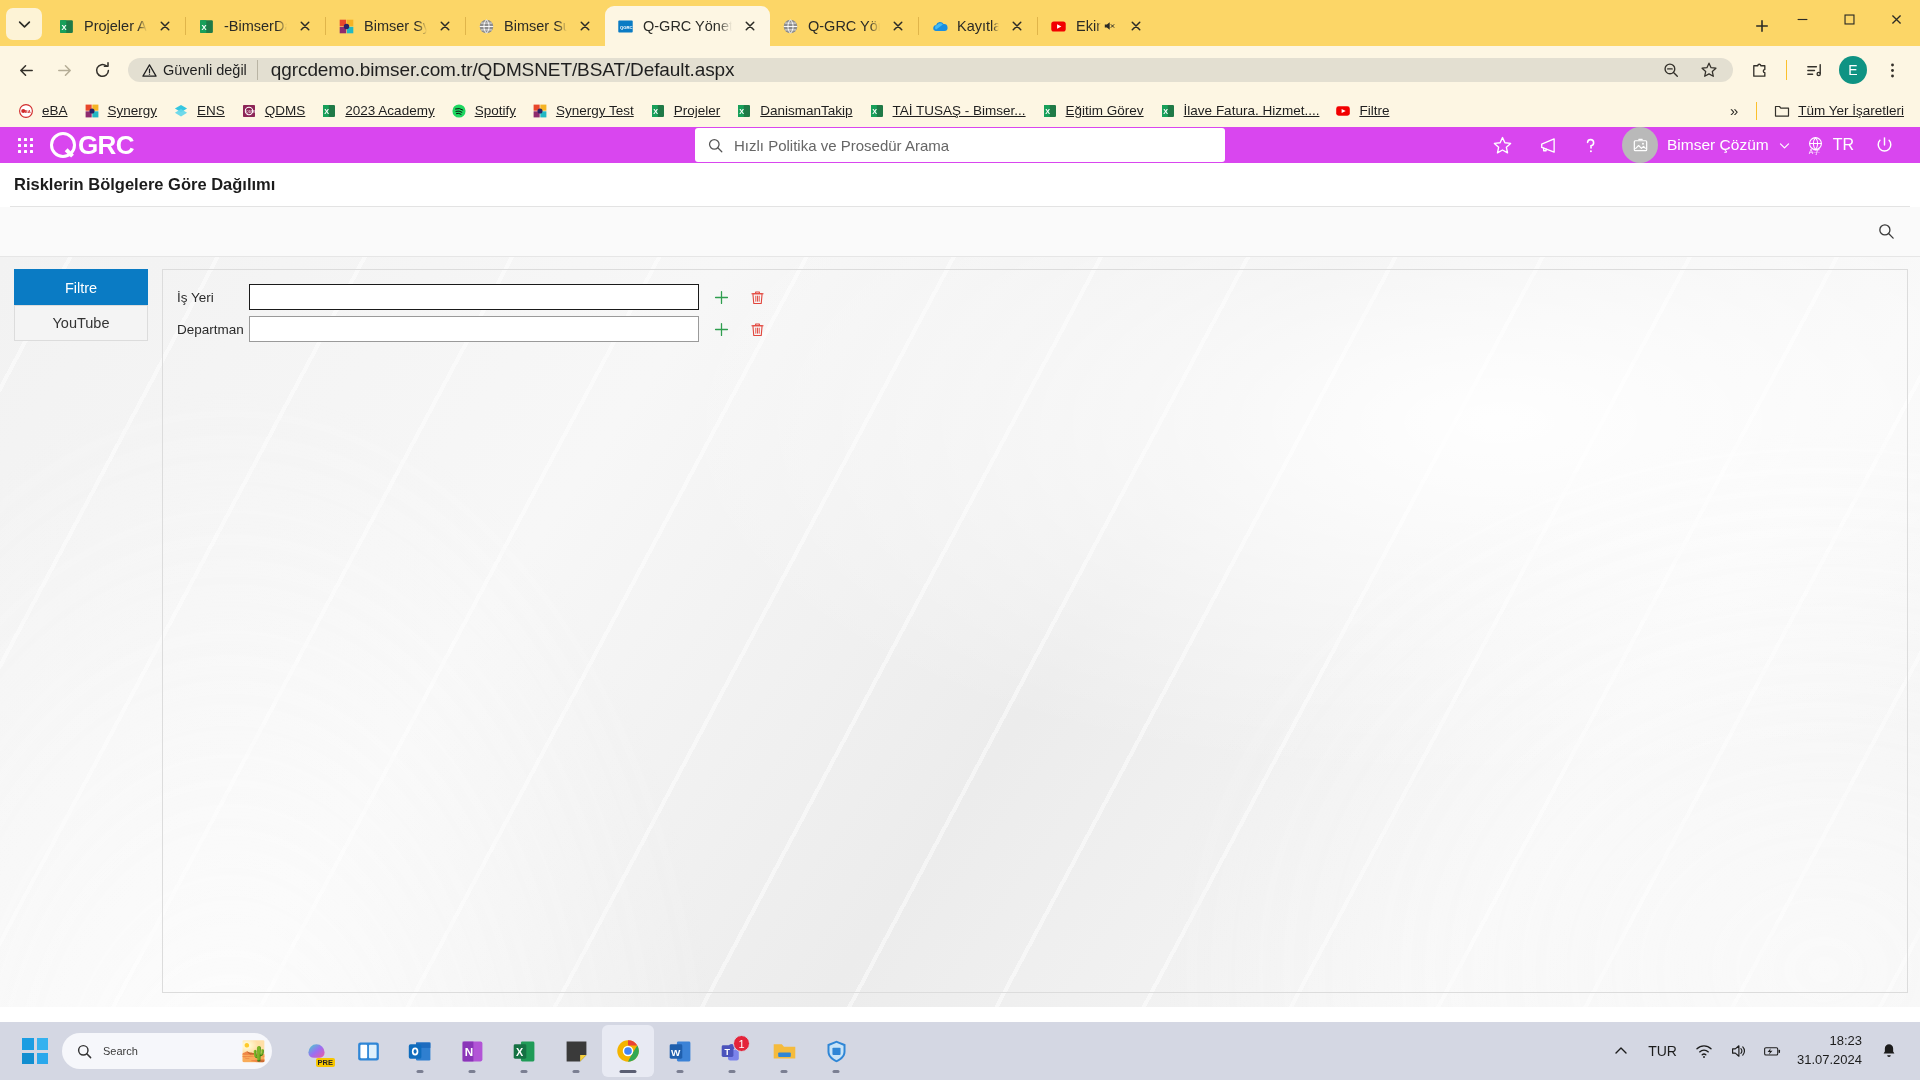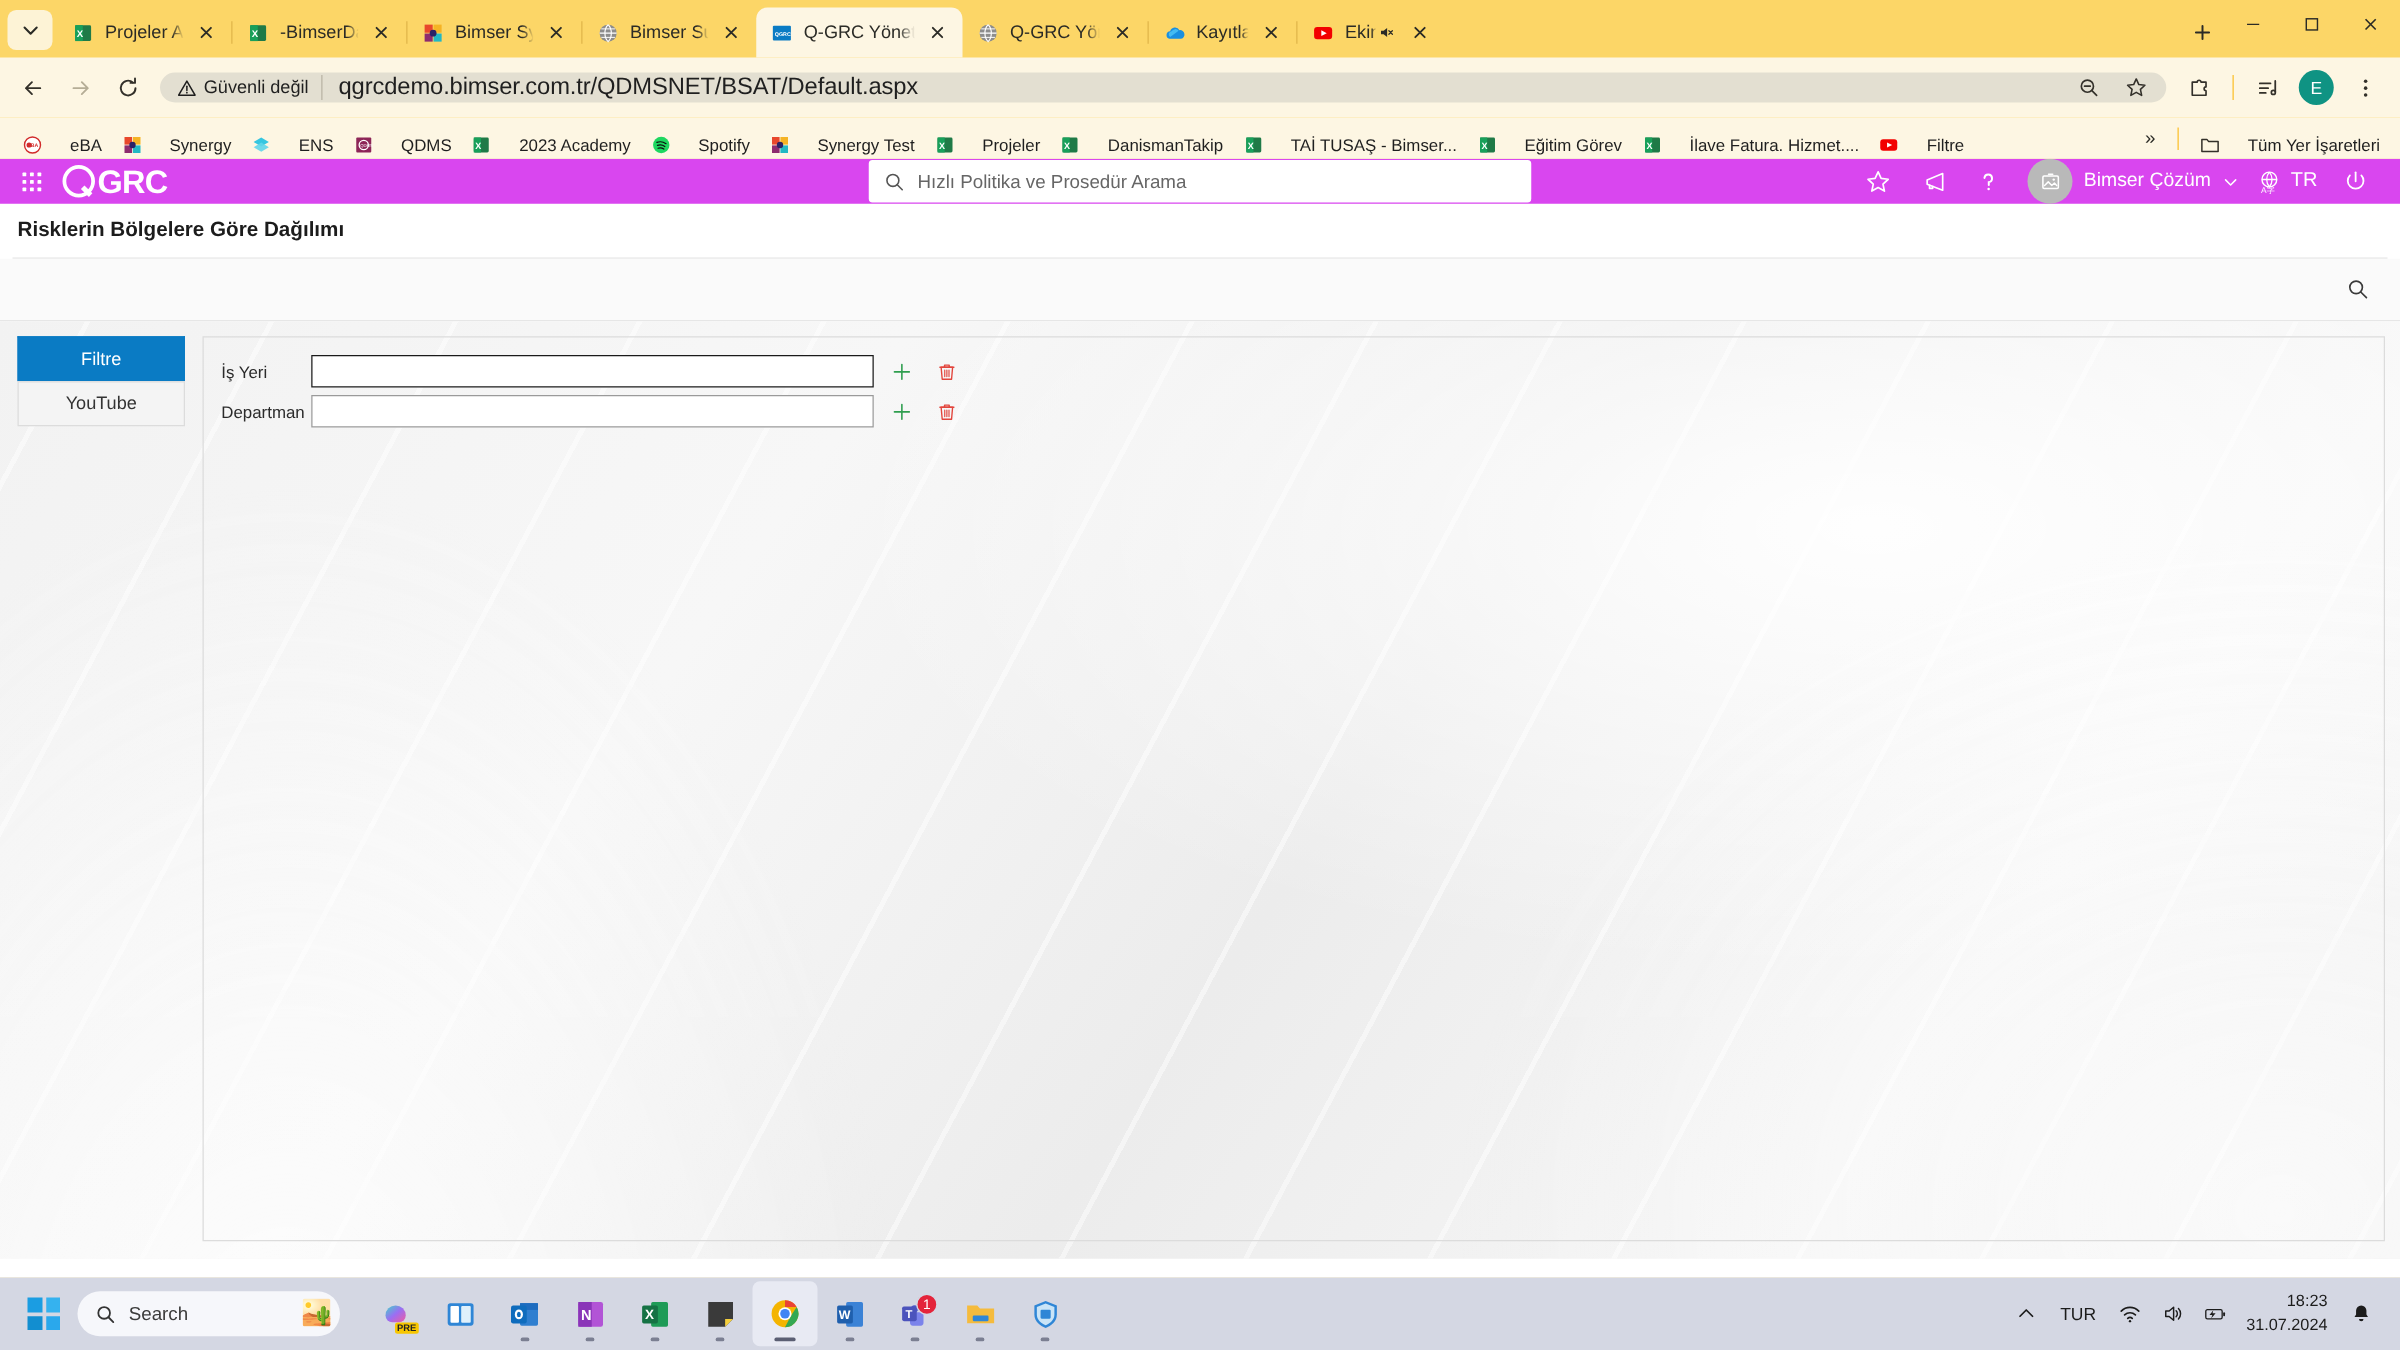--- a/index.html
+++ b/index.html
@@ -90,22 +90,22 @@
     display:flex; align-items:center; justify-content:center; font-size:14px;
     margin:0 5px; flex:0 0 auto; cursor:pointer;
   }
 
   
   .bookmarks {
     height:33px; background:#fdf6e3; display:flex; align-items:center;
     padding:0 8px 0 10px; gap:0; font-size:13.5px; color:#1f1f1f;
   }
   .bm {
-    display:flex; align-items:flex-end; height:26px; padding:0 8px; border-radius:5px;
-    cursor:pointer; white-space:nowrap; flex:0 0 auto; gap:22px;
+    display:flex; align-items:center; height:26px; padding:0 8px; border-radius:5px;
+    cursor:pointer; white-space:nowrap; flex:0 0 auto; gap:8px;text-decoration:underline;
   }
   .bm .bmicon { width:16px; height:16px; display:flex; align-items:center; justify-content:center;
     flex:0 0 auto; }
   .bm-chevrons { margin-left:auto; display:flex; align-items:center; gap:0; flex:0 0 auto; }
   .bm-overflow { width:26px; height:26px; display:flex; align-items:center; justify-content:center;
     cursor:pointer; font-size:15px; color:#2b2b26; }
   .bm-div { width:1px; height:18px; background:#fbc02d; margin:0 9px; }
 
   
   .app { background:#fff; height:calc(1022px - 46px - 48px - 33px); overflow:hidden; position:relative; }
@@ -206,21 +206,21 @@
   .win-logo i { background:#1b9de2; display:block; }
   .win-logo i:nth-child(2){ background:#35b2ef; }
   .win-logo i:nth-child(3){ background:#128ed0; }
   .win-logo i:nth-child(4){ background:#2aa8ec; }
   .tb-search {
     width:210px; height:36px; background:#f6f7fb; border-radius:18px;
     display:flex; align-items:center; padding:0 6px 0 14px; cursor:text; gap:10px;
     margin-left:4px; overflow:hidden;
   }
   .tb-search svg { width:17px; height:17px; flex:0 0 auto; }
-  .tb-search span { font-size:15px; color:#3b3b3b; flex:1 1 auto; }
+  .tb-search span { font-size:11px; color:#3b3b3b; flex:1 1 auto; }
   .tb-icons { display:flex; align-items:center; gap:0; margin-left:18px; }
   .tk {
     width:52px; height:52px; display:flex; align-items:center; justify-content:center;
     position:relative; cursor:pointer; border-radius:6px;
   }
   .tk.active { background:#e8eaf3; }
   .tk .glyph { width:30px; height:30px; display:flex; align-items:center; justify-content:center;
     position:relative; }
   .tk .underline { position:absolute; bottom:4px; left:50%; transform:translateX(-50%);
     width:7px; height:3px; border-radius:2px; background:#7b7f92; }

